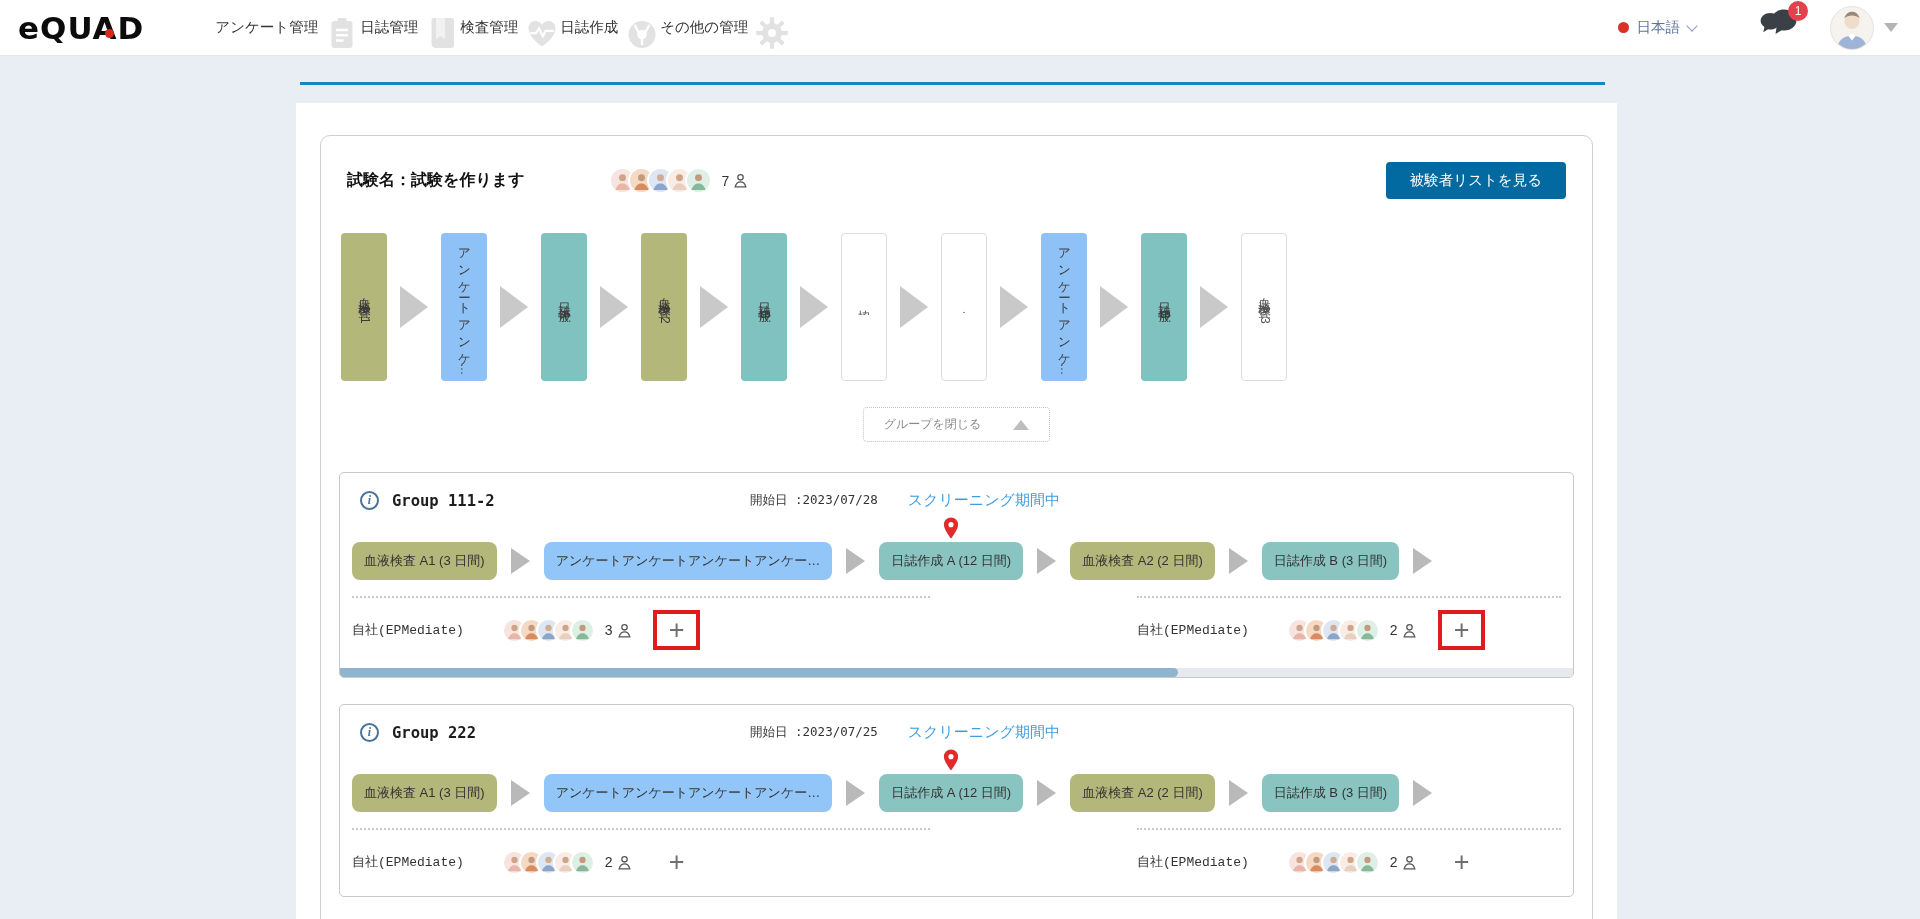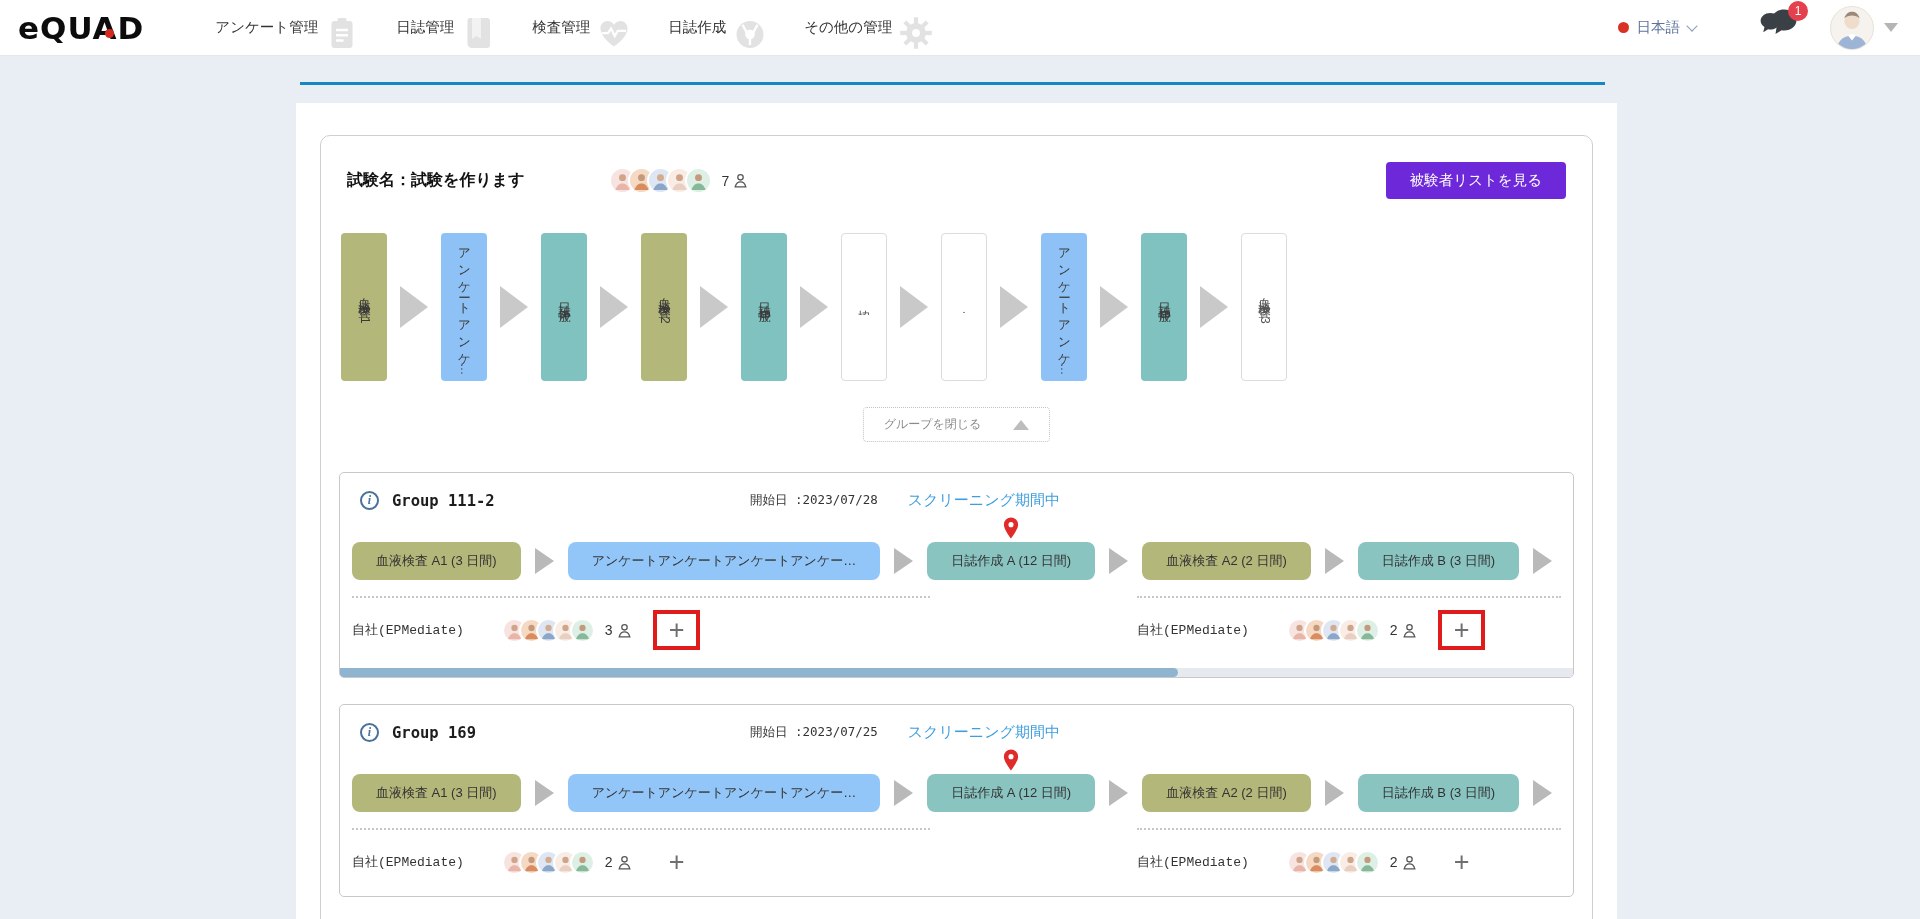--- a/index.html
+++ b/index.html
@@ -3,21 +3,21 @@
 <meta charset="utf-8">
 <style>
   * { margin:0; padding:0; box-sizing:border-box; }
   html,body { width:1920px; height:919px; overflow:hidden; }
   body { font-family:"Liberation Sans","DejaVu Sans",sans-serif; background:#e8eef4; color:#222; }
 
   
   .nav { height:56px; background:#fff; border-bottom:1px solid #e3e6ea; display:flex; align-items:center; padding:0 22px 0 18px; position:relative; z-index:5; }
   .logo { position:relative; font-family:"DejaVu Sans",sans-serif; font-weight:bold; font-size:31px; letter-spacing:1px; color:#0c0c0c; margin-right:71px; }
   .logo .logo-dot { position:absolute; left:69%; top:54%; width:9px; height:9px; background:#d42a1e; border-radius:50%; }
-  .nav-items { display:flex; align-items:center; gap:36px; }
+  .nav-items { display:flex; align-items:center; }
   .nav-item { display:flex; align-items:center; cursor:pointer; }
   .nav-item .lbl { font-size:14.5px; color:#333; }
   .nav-ic { width:36px; height:36px; margin-left:6px; margin-top:10px; }
   .nav-ic svg { width:100%; height:100%; fill:#e2e2e2; }
   .nav-right { margin-left:auto; display:flex; align-items:center; }
   .lang { display:flex; align-items:center; gap:8px; color:#5d739e; font-size:14.5px; cursor:pointer; }
   .flag-dot { width:11px; height:11px; border-radius:50%; background:#da3125; }
   .chev-down { width:8px; height:8px; border-right:1.5px solid #8a9ab8; border-bottom:1.5px solid #8a9ab8; transform:rotate(45deg); margin-top:-4px; }
   .chat-wrap { position:relative; margin-left:62px; cursor:pointer; }
   .chat-wrap svg { width:42px; height:38px; }
@@ -35,21 +35,21 @@
   .card { border:1px solid #cfcfcf; border-radius:10px; margin:0 24px; background:#fff; padding-bottom:40px; }
   .card-header { display:flex; align-items:center; padding:26px 26px 6px 26px; }
   .trial-title { font-size:16px; font-weight:bold; color:#111; }
   .avatar-stack { display:flex; margin-left:84px; }
   .avatar { width:27px; height:27px; border-radius:50%; border:2px solid #fff; overflow:hidden; }
   .avatar + .avatar { margin-left:-8px; }
   .avatar svg { width:100%; height:100%; }
   .a1 { background:#f7e3e0; } .a2 { background:#f5d9c2; } .a3 { background:#dde6f2; } .a4 { background:#f8ece4; } .a5 { background:#def0e5; }
   .cnt { font-size:14px; color:#333; margin-left:10px; }
   .person-ic { width:17px; height:17px; margin-left:3px; }
-  .btn-teal { margin-left:auto; background:#6d28d9; color:#fff; border:none; border-radius:4px; font-size:14.5px; padding:9px 24px; cursor:pointer; font-family:Liberation Sans, sans-serif; }
+  .btn-teal { margin-left:auto; background:#0369a1; color:#fff; border:none; border-radius:4px; font-size:14.5px; padding:9px 24px; cursor:pointer; font-family:Liberation Sans, sans-serif; }
 
   
   .flow { display:flex; align-items:center; margin:28px 0 0 20px; }
   .vbox { width:46px; height:148px; border-radius:4px; display:flex; align-items:center; justify-content:center; }
   .vbox span { writing-mode:vertical-rl; text-orientation:mixed; font-size:12.5px; letter-spacing:3px; color:#3a3a3a; max-height:136px; overflow:hidden; white-space:nowrap; }
   .vb-olive { background:#b4b77a; }
   .vb-blue  { background:#8ec2f6; }
   .vb-teal  { background:#7fc2c0; }
   .vb-white { background:#fff; border:1px solid #dcdcdc; }
   .vb-white span { color:#555; }
@@ -60,21 +60,21 @@
   .tri-up { width:0; height:0; border-left:8px solid transparent; border-right:8px solid transparent; border-bottom:10px solid #bdbdbd; }
 
   
   .group-panel { border:1px solid #c8c8c8; border-radius:5px; margin:0 18px 26px 18px; background:#fff; overflow:hidden; }
   .gp-header { display:flex; align-items:center; padding:18px 20px 2px 20px; }
   .info-ic { width:19px; height:19px; border-radius:50%; border:2px solid #48719c; color:#48719c; display:flex; align-items:center; justify-content:center; font:bold italic 12px "Liberation Serif","DejaVu Serif",serif; flex:none; cursor:pointer; }
   .gp-name { font-family:"DejaVu Sans Mono","Liberation Mono",monospace; font-weight:bold; font-size:15.5px; color:#1d1d1d; margin-left:13px; width:358px; }
   .gp-start { font-family:"DejaVu Sans Mono","Liberation Mono",monospace; font-size:12.5px; color:#333; }
   .gp-status { font-size:15px; color:#3f9ede; margin-left:30px; cursor:pointer; }
   .pill-row { display:flex; align-items:center; white-space:nowrap; overflow:hidden; padding:30px 12px 0 12px; }
-  .pill { position:relative; height:38px; border-radius:8px; display:flex; align-items:center; justify-content:center; font-size:13px; color:#333; padding:0 24px; flex:none; }
+  .pill { position:relative; height:38px; border-radius:8px; display:flex; align-items:center; justify-content:center; font-size:13px; color:#333; padding:0 12px; flex:none; }
   .p-olive { background:#b4b77a; }
   .p-blue  { background:#92c5f8; }
   .p-teal  { background:#89c4c1; }
   .pill-arrow { width:0; height:0; border-top:13px solid transparent; border-bottom:13px solid transparent; border-left:19px solid #b9b9b9; margin:0 14px; flex:none; }
   .pin { position:absolute; top:-26px; left:50%; transform:translateX(-50%); width:18px; height:24px; }
 
   .assign-row { display:flex; justify-content:space-between; padding:16px 12px 14px 12px; }
   .assign-block { border-top:2px dotted #c8c8c8; padding-top:12px; display:flex; align-items:center; }
   .ab-left { width:578px; }
   .ab-right { width:424px; }
@@ -371,21 +371,21 @@
           </div>
         </div>
         <div class="gp-scroll">
             <div class="gp-thumb"></div>
           </div>
       </section>
 
       <section class="group-panel">
         <div class="gp-header">
           <span class="info-ic">i</span>
-          <span class="gp-name">Group 169</span>
+          <span class="gp-name">Group 222</span>
           <span class="gp-start">開始日 :2023/07/25</span>
           <span class="gp-status">スクリーニング期間中</span>
         </div>
         <div class="pill-row">
           <div class="pill p-olive">
               <span>血液検査 A1 (3 日間)</span>
             </div>
           <span class="pill-arrow"></span>
           <div class="pill p-blue">
               <span>アンケートアンケートアンケートアンケー…</span>

